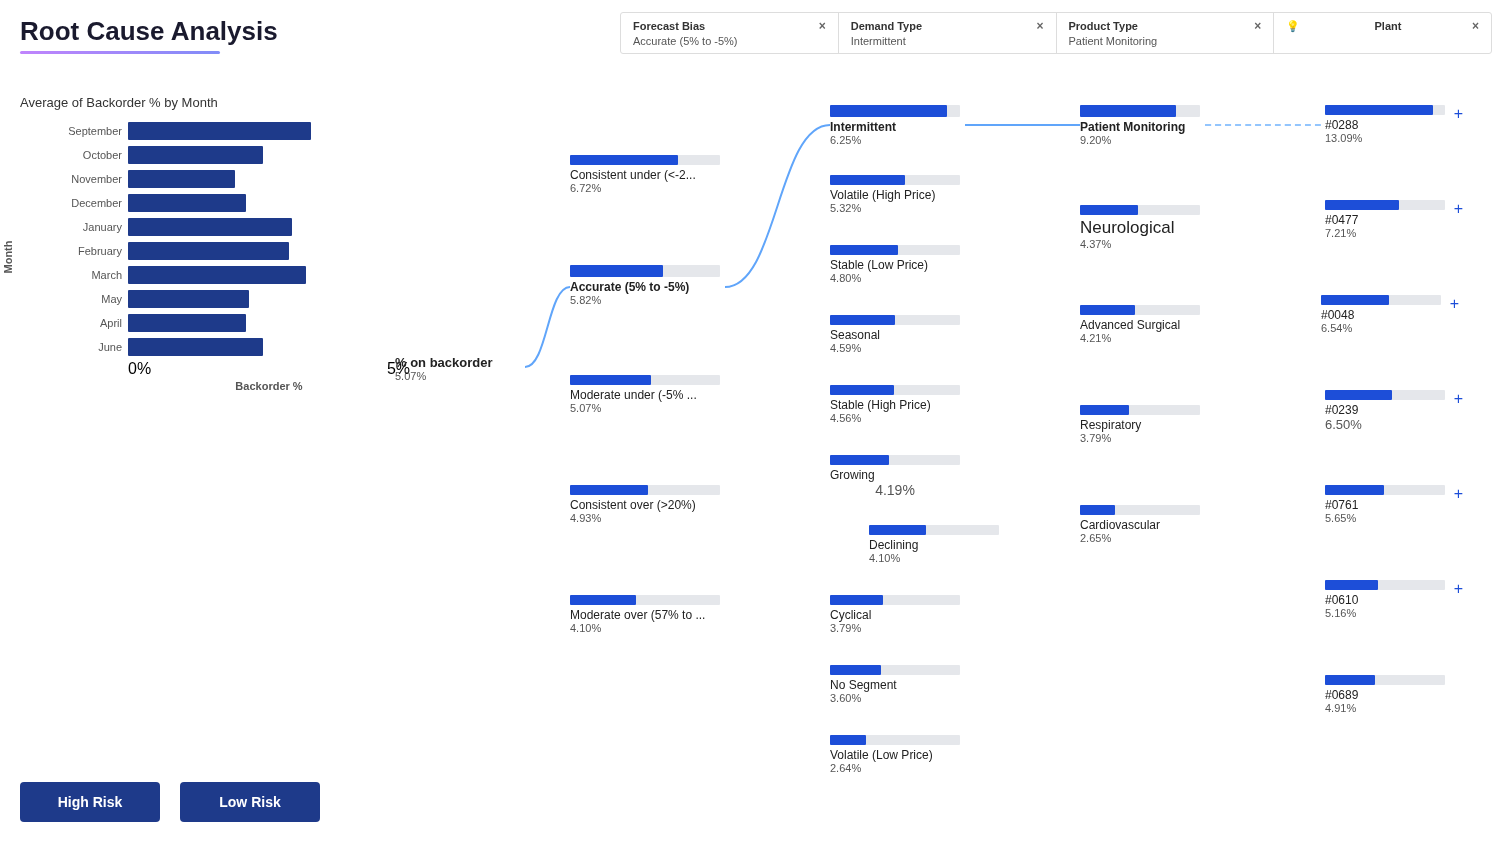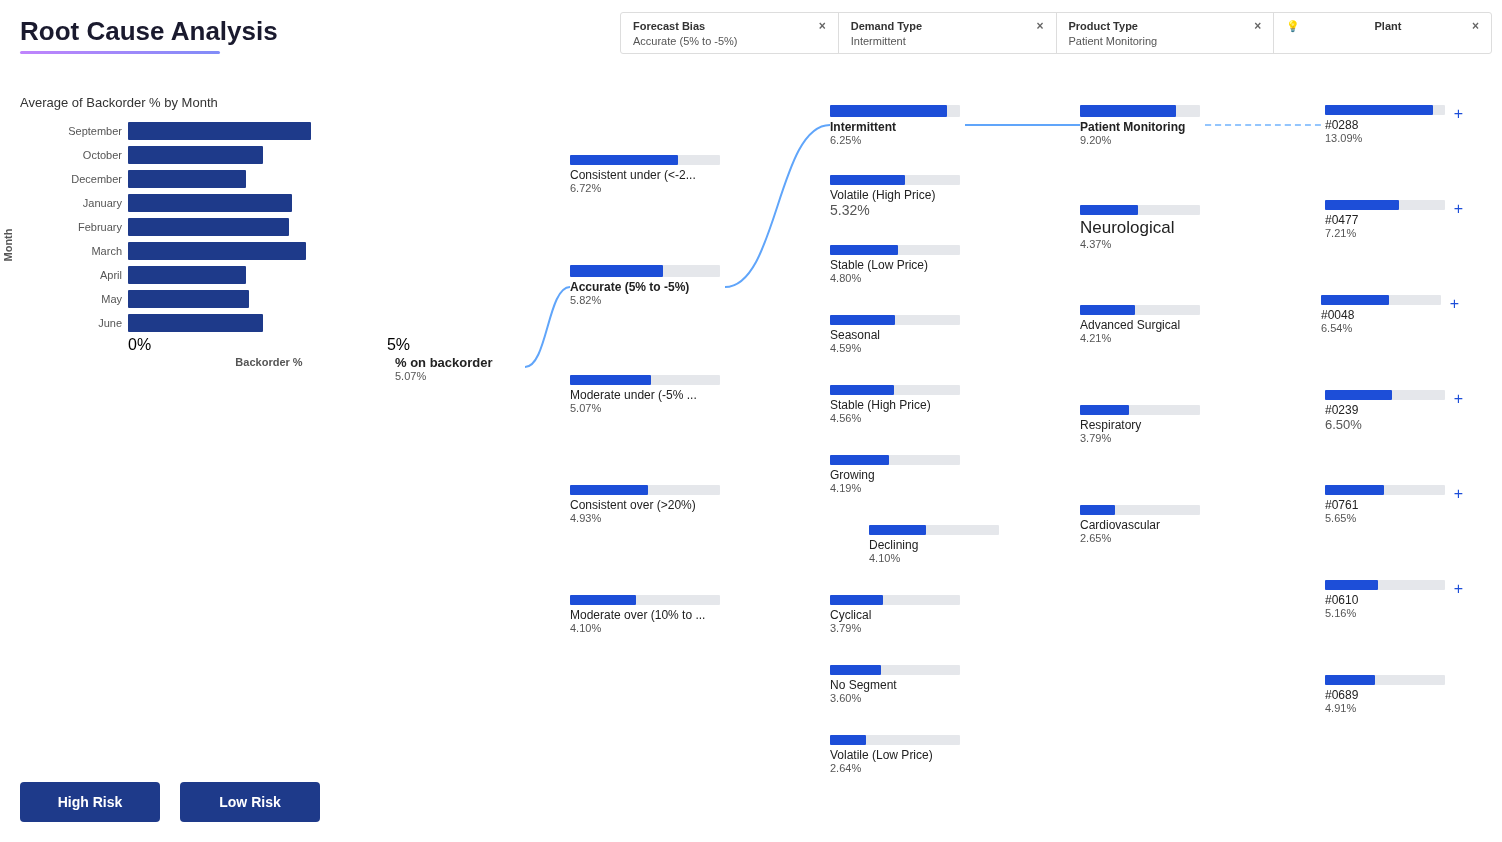--- a/index.html
+++ b/index.html
@@ -240,20 +240,26 @@
               <div class="bar-fill" style="width: 65%;"></div>
             </div>
           </div>
           <div class="bar-row">
             <div class="bar-label">October</div>
             <div class="bar-track">
               <div class="bar-fill" style="width: 48%;"></div>
             </div>
           </div>
           <div class="bar-row">
+            <div class="bar-label">November</div>
+            <div class="bar-track">
+              <div class="bar-fill" style="width: 38%;"></div>
+            </div>
+          </div>
+          <div class="bar-row">
             <div class="bar-label">December</div>
             <div class="bar-track">
               <div class="bar-fill" style="width: 42%;"></div>
             </div>
           </div>
           <div class="bar-row">
             <div class="bar-label">January</div>
             <div class="bar-track">
               <div class="bar-fill" style="width: 58%;"></div>
             </div>
@@ -264,29 +270,29 @@
               <div class="bar-fill" style="width: 57%;"></div>
             </div>
           </div>
           <div class="bar-row">
             <div class="bar-label">March</div>
             <div class="bar-track">
               <div class="bar-fill" style="width: 63%;"></div>
             </div>
           </div>
           <div class="bar-row">
+            <div class="bar-label">May</div>
+            <div class="bar-track">
+              <div class="bar-fill" style="width: 43%;"></div>
+            </div>
+          </div>
+          <div class="bar-row">
             <div class="bar-label">April</div>
             <div class="bar-track">
               <div class="bar-fill" style="width: 42%;"></div>
-            </div>
-          </div>
-          <div class="bar-row">
-            <div class="bar-label">May</div>
-            <div class="bar-track">
-              <div class="bar-fill" style="width: 43%;"></div>
             </div>
           </div>
           <div class="bar-row">
             <div class="bar-label">June</div>
             <div class="bar-track">
               <div class="bar-fill" style="width: 48%;"></div>
             </div>
           </div>
         </div>
       <div class="axis-labels">
@@ -339,36 +345,36 @@
         <div style="width: 150px; height: 10px; background: rgb(229, 231, 235); border-radius: 1px; margin-bottom: 3px;">
           <div style="width: 52%; height: 100%; background: rgb(29, 78, 216); border-radius: 1px;"></div>
         </div>
         <div style="font-size: 12px; color: rgb(34, 34, 34); font-weight: 400;">Consistent over (&gt;20%)</div>
         <div style="font-size: 11px; color: rgb(85, 85, 85);">4.93%</div>
       </div>
       <div style="position: absolute; left: 180px; top: 500px;">
         <div style="width: 150px; height: 10px; background: rgb(229, 231, 235); border-radius: 1px; margin-bottom: 3px;">
           <div style="width: 44%; height: 100%; background: rgb(29, 78, 216); border-radius: 1px;"></div>
         </div>
-        <div style="font-size: 12px; color: rgb(34, 34, 34); font-weight: 400;">Moderate over (10% to ...</div>
+        <div style="font-size: 12px; color: rgb(34, 34, 34); font-weight: 400;">Moderate over (57% to ...</div>
         <div style="font-size: 11px; color: rgb(85, 85, 85);">4.10%</div>
       </div>
       <div style="position: absolute; left: 440px; top: 10px;">
         <div style="width: 130px; height: 12px; background: rgb(229, 231, 235); border-radius: 1px; margin-bottom: 3px;">
           <div style="width: 90%; height: 100%; background: rgb(29, 78, 216); border-radius: 1px;"></div>
         </div>
         <div style="font-size: 12px; color: rgb(34, 34, 34); font-weight: 700;">Intermittent</div>
         <div style="font-size: 11px; color: rgb(85, 85, 85);">6.25%</div>
       </div>
       <div style="position: absolute; left: 440px; top: 80px;">
         <div style="width: 130px; height: 10px; background: rgb(229, 231, 235); border-radius: 1px; margin-bottom: 3px;">
           <div style="width: 58%; height: 100%; background: rgb(29, 78, 216); border-radius: 1px;"></div>
         </div>
         <div style="font-size: 12px; color: rgb(34, 34, 34); font-weight: 400;">Volatile (High Price)</div>
-        <div style="font-size: 14px; color: rgb(85, 85, 85);">5.32%</div>
+        <div style="font-size: 11px; color: rgb(85, 85, 85);">5.32%</div>
       </div>
       <div style="position: absolute; left: 440px; top: 150px;">
         <div style="width: 130px; height: 10px; background: rgb(229, 231, 235); border-radius: 1px; margin-bottom: 3px;">
           <div style="width: 52%; height: 100%; background: rgb(29, 78, 216); border-radius: 1px;"></div>
         </div>
         <div style="font-size: 12px; color: rgb(34, 34, 34); font-weight: 400;">Stable (Low Price)</div>
         <div style="font-size: 11px; color: rgb(85, 85, 85);">4.80%</div>
       </div>
       <div style="position: absolute; left: 440px; top: 220px;">
         <div style="width: 130px; height: 10px; background: rgb(229, 231, 235); border-radius: 1px; margin-bottom: 3px;">
@@ -382,21 +388,21 @@
           <div style="width: 49%; height: 100%; background: rgb(29, 78, 216); border-radius: 1px;"></div>
         </div>
         <div style="font-size: 12px; color: rgb(34, 34, 34); font-weight: 400;">Stable (High Price)</div>
         <div style="font-size: 11px; color: rgb(85, 85, 85);">4.56%</div>
       </div>
       <div style="position: absolute; left: 440px; top: 360px;">
         <div style="width: 130px; height: 10px; background: rgb(229, 231, 235); border-radius: 1px; margin-bottom: 3px;">
           <div style="width: 45%; height: 100%; background: rgb(29, 78, 216); border-radius: 1px;"></div>
         </div>
         <div style="font-size: 12px; color: rgb(34, 34, 34); font-weight: 400;">Growing</div>
-        <div style="font-size: 11px; color: rgb(85, 85, 85);">4.19%</div>
+        <div style="font-size: 14px; color: rgb(85, 85, 85); text-align: center;">4.19%</div>
       </div>
       <div style="position: absolute; left: 440px; top: 430px; margin-left: 39px;">
         <div style="width: 130px; height: 10px; background: rgb(229, 231, 235); border-radius: 1px; margin-bottom: 3px;">
           <div style="width: 44%; height: 100%; background: rgb(29, 78, 216); border-radius: 1px;"></div>
         </div>
         <div style="font-size: 12px; color: rgb(34, 34, 34); font-weight: 400;">Declining</div>
         <div style="font-size: 11px; color: rgb(85, 85, 85);">4.10%</div>
       </div>
       <div style="position: absolute; left: 440px; top: 500px;">
         <div style="width: 130px; height: 10px; background: rgb(229, 231, 235); border-radius: 1px; margin-bottom: 3px;">

